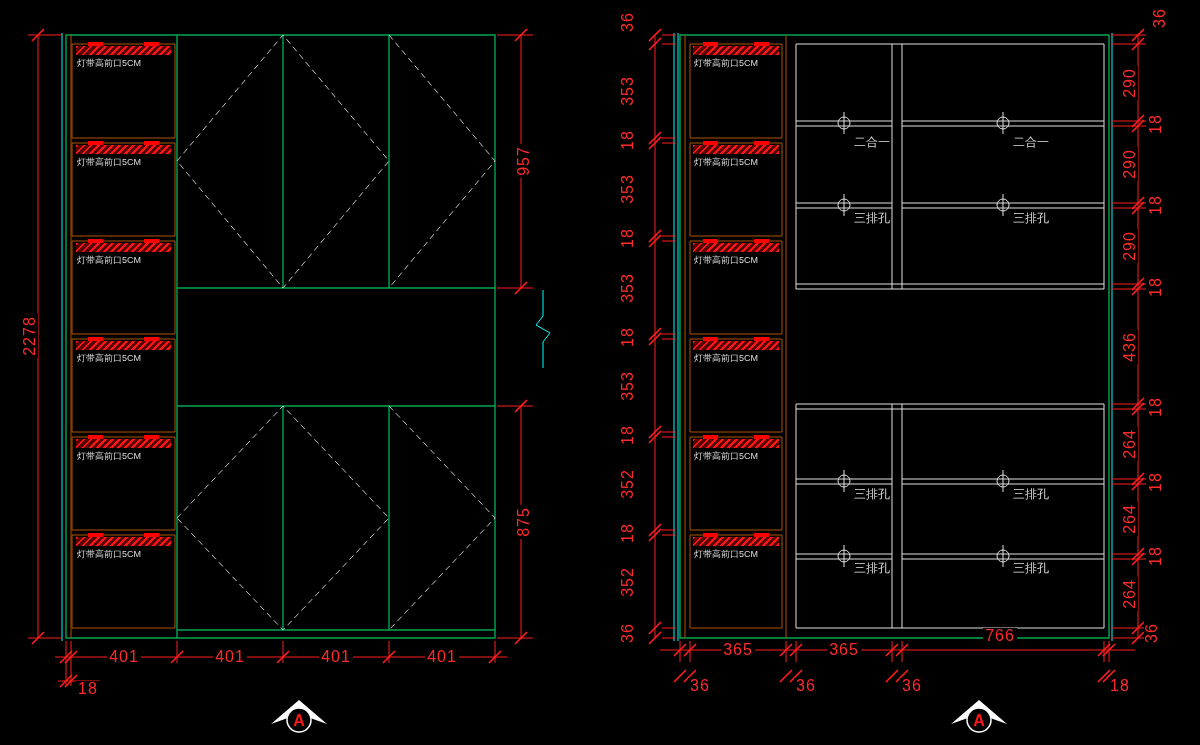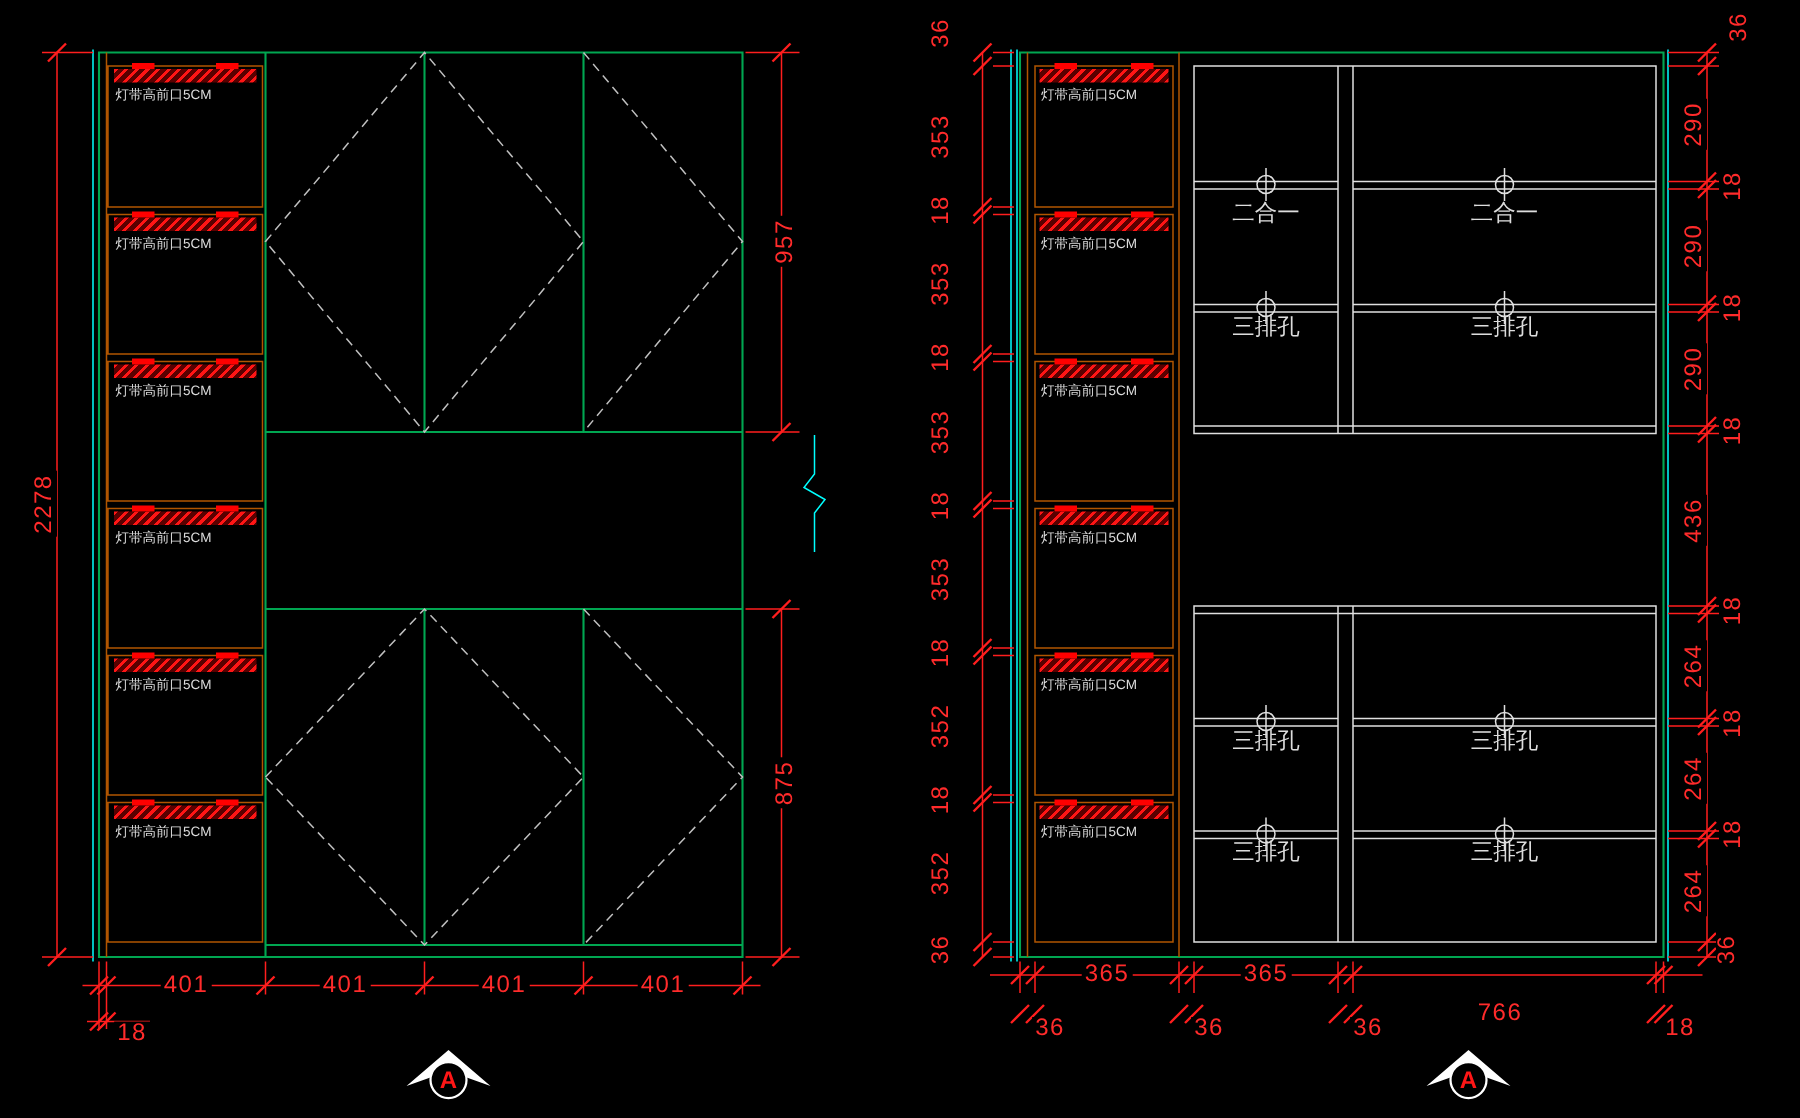--- a/index.html
+++ b/index.html
@@ -4,22 +4,22 @@
 <style>
   html,body{margin:0;padding:0;background:#000;}
   #canvas{position:relative;width:1200px;height:745px;background:#000;overflow:hidden;
           font-family:"Liberation Sans",sans-serif;}
   #linework{position:absolute;left:0;top:0;z-index:1;}
   .dimh,.dimv{position:absolute;color:#ff2b2b;font-size:16px;line-height:1;letter-spacing:1px;
       transform:translate(-50%,-50%);background:#000;padding:0 2px;white-space:nowrap;z-index:3;}
   .dimv{transform:translate(-50%,-50%) rotate(-90deg);}
   .sec{position:absolute;color:#ff1616;font-weight:bold;font-size:16px;
       transform:translate(-50%,-50%);z-index:4;}
-  .hlabel{position:absolute;color:#ddd;font-size:15px;transform:translate(-50%,-50%);
-      white-space:nowrap;z-index:3;}
+  .hlabel{position:absolute;color:#ddd;font-size:12px;transform:translate(-50%,-50%);
+      white-space:nowrap;z-index:3;margin-left:28px;}
   .led-label{position:absolute;color:#ddd;font-size:9px;white-space:nowrap;z-index:3;}
   .led-strip{position:absolute;height:9px;z-index:2;
       background:repeating-linear-gradient(135deg,#ff1515 0 2px,#5a0000 2px 5px);}
   .led-cap{position:absolute;top:-4px;width:15px;height:4px;background:#f00;}
 </style>
 </head>
 <body>
 
 <div id="canvas">
 
@@ -187,20 +187,20 @@
 <span class="dimv" style="left:1156px;top:407px">18</span>
 <span class="dimv" style="left:1130px;top:444px">264</span>
 <span class="dimv" style="left:1156px;top:482px">18</span>
 <span class="dimv" style="left:1130px;top:519px">264</span>
 <span class="dimv" style="left:1156px;top:556px">18</span>
 <span class="dimv" style="left:1130px;top:594px">264</span>
 <span class="dimv" style="left:1152px;top:633px">36</span>
 
 <span class="dimh" style="left:738px;top:650px">365</span>
 <span class="dimh" style="left:844px;top:650px">365</span>
-<span class="dimh" style="left:1000px;top:676px">766</span>
+<span class="dimh" style="left:1000px;top:636px">766</span>
 <span class="dimh" style="left:700px;top:686px">36</span>
 <span class="dimh" style="left:806px;top:686px">36</span>
 <span class="dimh" style="left:912px;top:686px">36</span>
 <span class="dimh" style="left:1120px;top:686px">18</span>
 <span class="sec" style="left:979px;top:721px">A</span>
 
 </div>
 
 </body></html>

